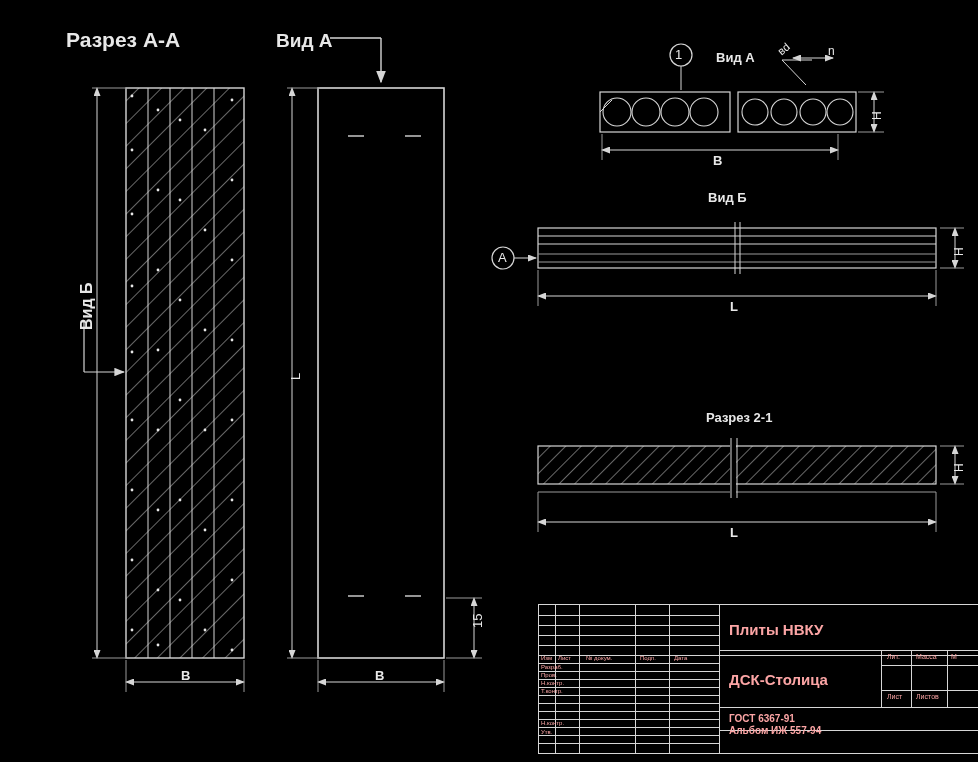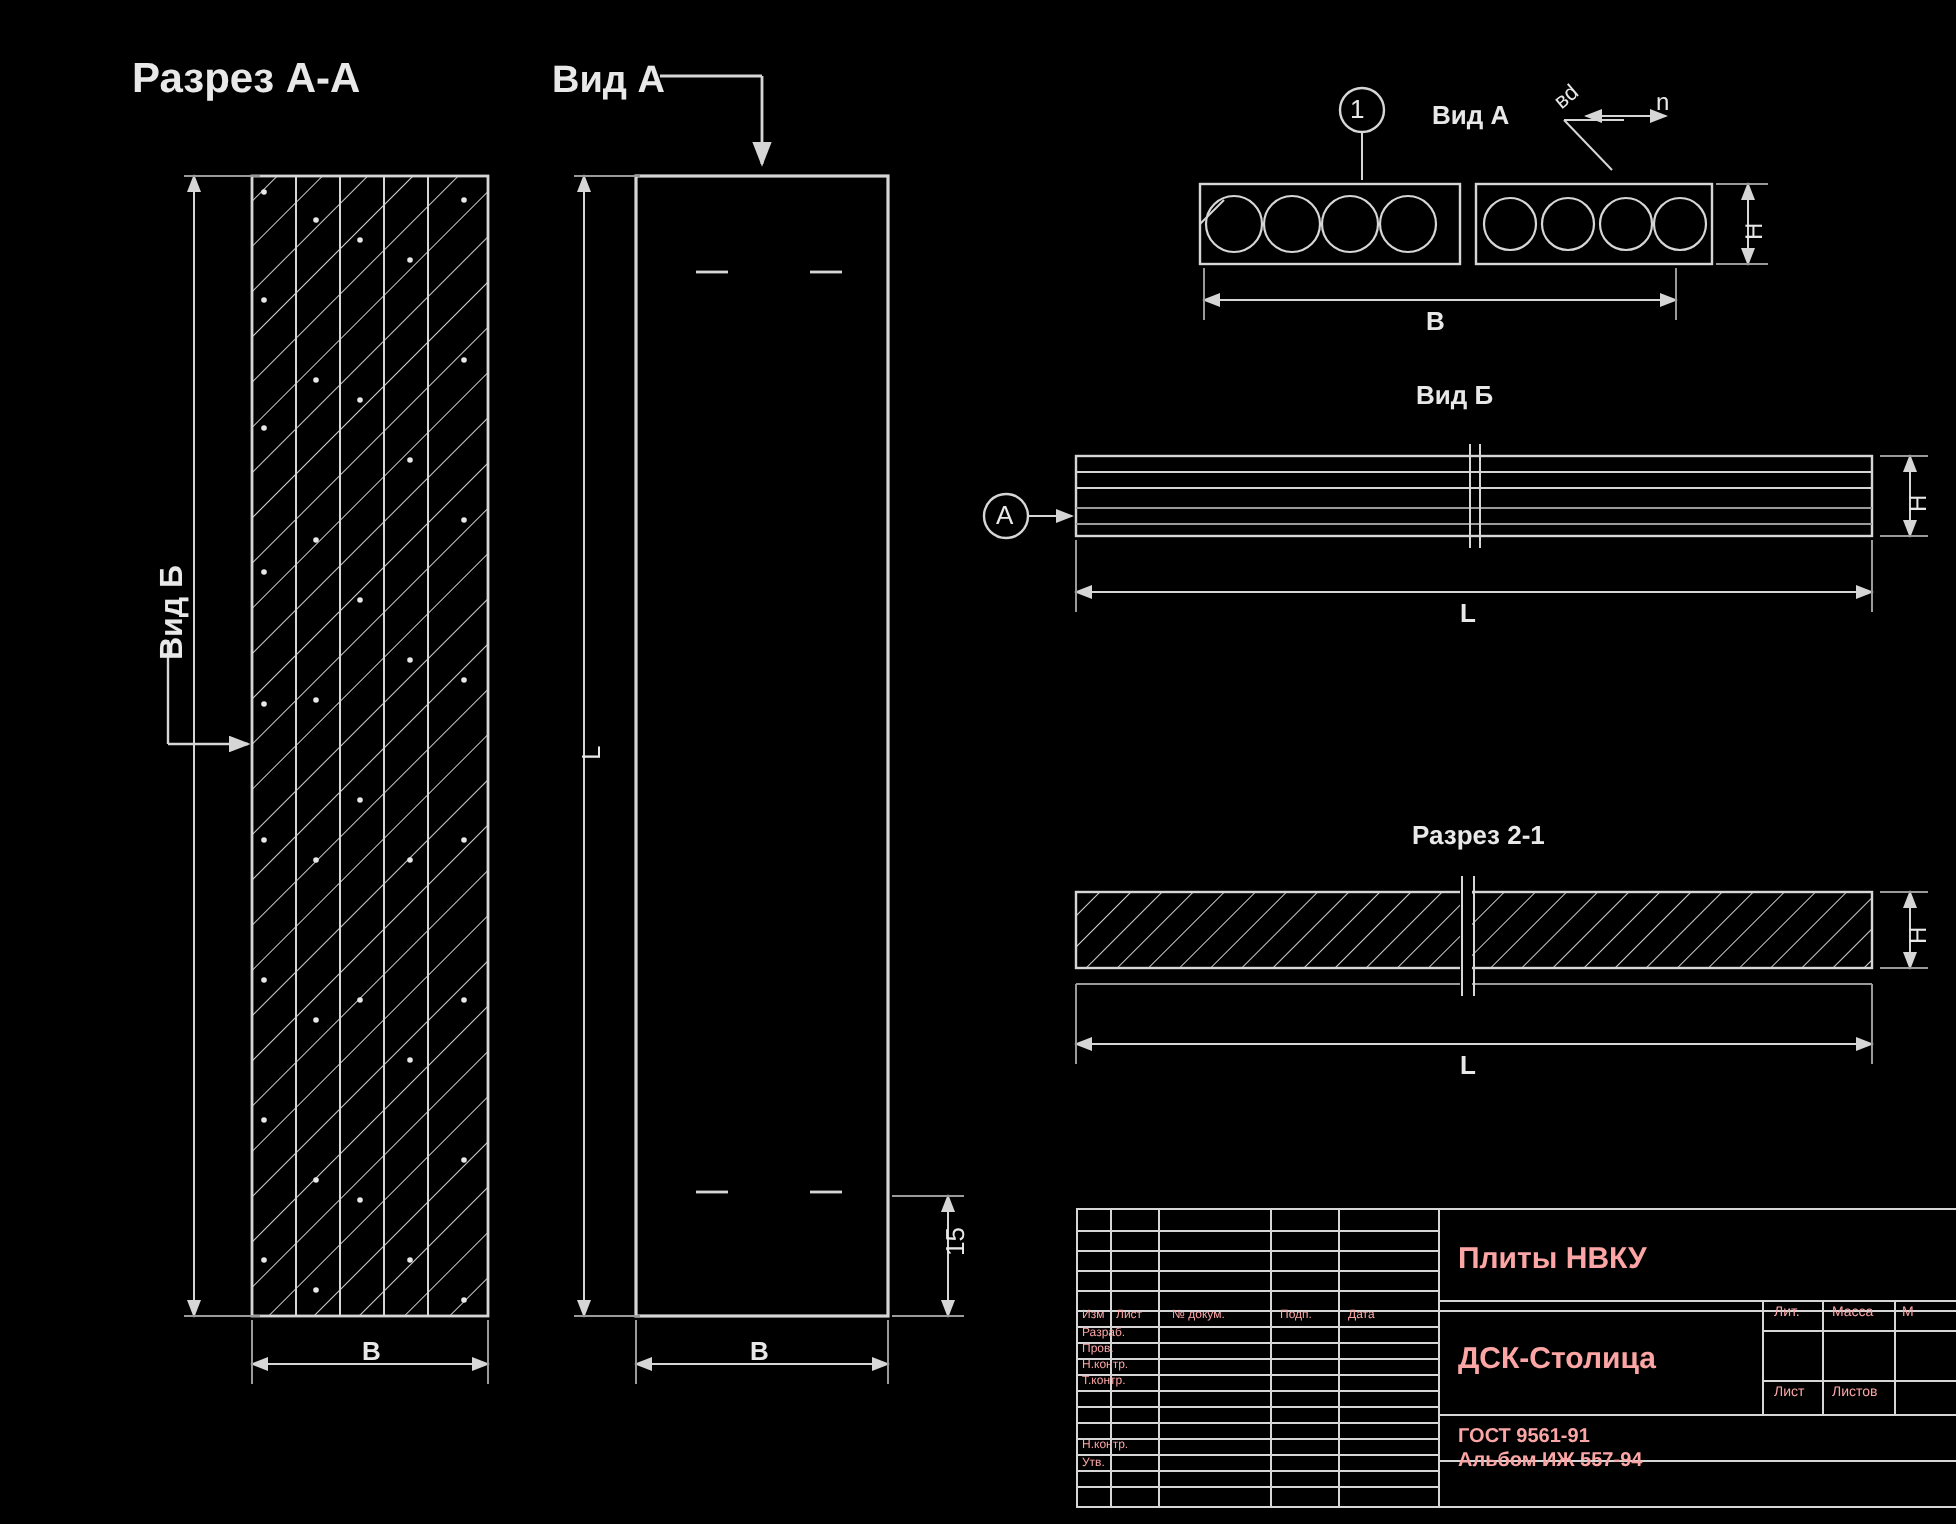--- a/index.html
+++ b/index.html
@@ -252,21 +252,21 @@
 
     <div class="tcell" style="left:2px;top:59px;font-size:6px;">Разраб.</div>
     <div class="tcell" style="left:2px;top:67px;font-size:6px;">Пров.</div>
     <div class="tcell" style="left:2px;top:75px;font-size:6px;">Н.контр.</div>
     <div class="tcell" style="left:2px;top:83px;font-size:6px;">Т.контр.</div>
     <div class="tcell" style="left:2px;top:115px;font-size:6px;">Н.контр.</div>
     <div class="tcell" style="left:2px;top:124px;font-size:6px;">Утв.</div>
 
     <div class="tcell b" style="left:190px;top:16px;font-size:15px;">Плиты НВКУ</div>
     <div class="tcell b" style="left:190px;top:66px;font-size:15px;">ДСК-Столица</div>
-    <div class="tcell b" style="left:190px;top:108px;font-size:10px;">ГОСТ 9561-91</div>
+    <div class="tcell b" style="left:190px;top:108px;font-size:10px;">ГОСТ 6367-91</div>
     <div class="tcell b" style="left:190px;top:120px;font-size:10px;">Альбом ИЖ 557-94</div>
 
     <div class="tcell" style="left:348px;top:48px;font-size:7px;">Лит.</div>
     <div class="tcell" style="left:377px;top:48px;font-size:7px;">Масса</div>
     <div class="tcell" style="left:412px;top:48px;font-size:7px;">М</div>
     <div class="tcell" style="left:348px;top:88px;font-size:7px;">Лист</div>
     <div class="tcell" style="left:377px;top:88px;font-size:7px;">Листов</div>
   </div>
 
 </div>

